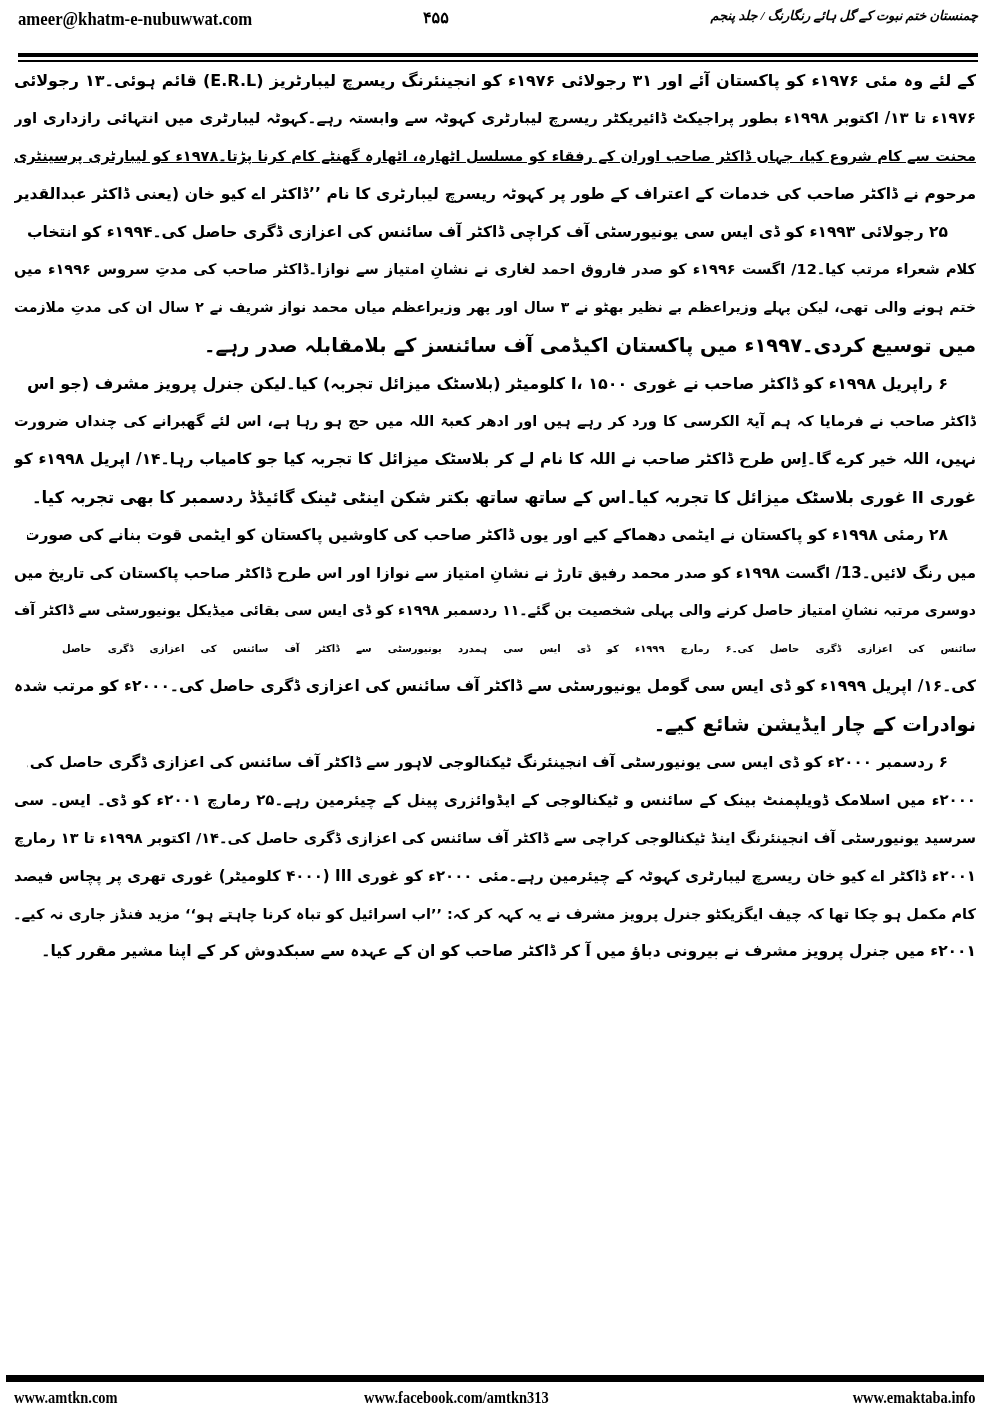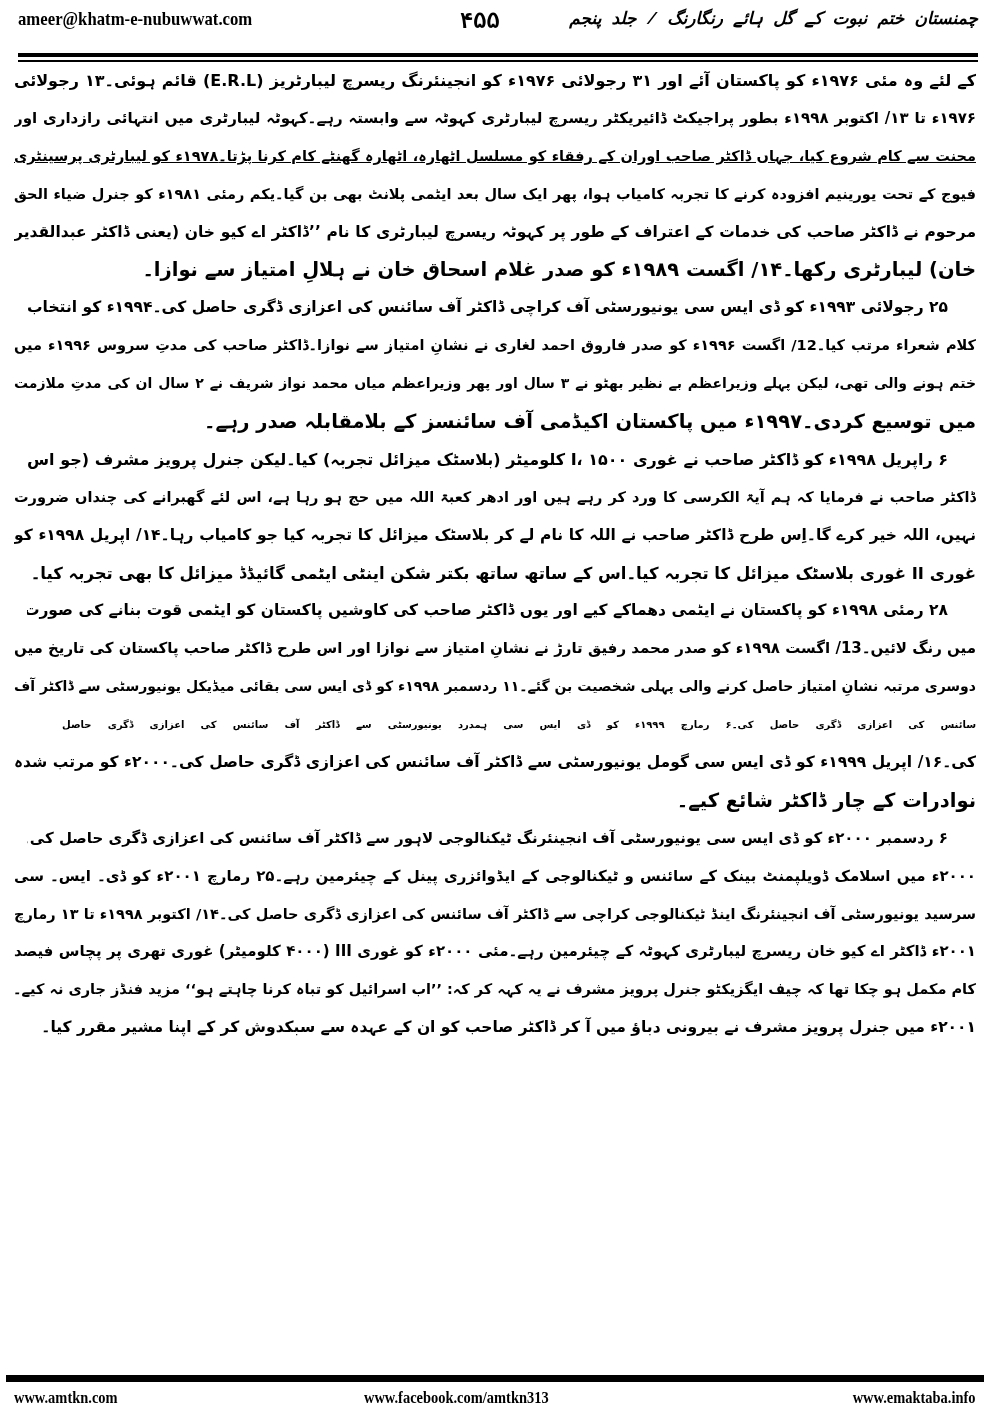--- a/index.html
+++ b/index.html
@@ -7,24 +7,24 @@
     .header {
       position: absolute; left: 18px; right: 12px; top: 8px; height: 30px;
       display: flex; align-items: flex-start; justify-content: space-between;
     }
     .hdr-email {
       font-family: "Liberation Serif", serif; font-weight: bold; font-size: 19px;
       transform: scaleX(0.88); transform-origin: left center; white-space: nowrap;
     }
     .hdr-page {
       position: absolute; left: 405px; top: 0;
-      font-family: Liberation Mono, monospace; font-weight: bold; font-size: 22px; direction: rtl; margin-left: 37px;
+      font-family: Liberation Sans, sans-serif; font-weight: bold; font-size: 16px; direction: rtl;
     }
     .hdr-title {
-      font-family: Liberation Mono, monospace; font-weight: bold; font-style: italic; font-size: 17px;
+      font-family: Liberation Serif, serif; font-weight: bold; font-style: italic; font-size: 13px;
       direction: rtl; white-space: nowrap;
     }
     .rule-thick { position: absolute; left: 18px; right: 12px; top: 53px; height: 4px; background: #000; }
     .rule-thin { position: absolute; left: 18px; right: 12px; top: 60px; height: 1.5px; background: #000; }
     .content {
       position: absolute; left: 14px; right: 14px; top: 62px;
       direction: rtl;
       font-family: "DejaVu Sans", sans-serif; font-weight: bold; font-size: 19.5px;
     }
     .line {
@@ -52,37 +52,35 @@
   <span class="hdr-page">۴۵۵</span>
   <span class="hdr-title">چمنستان ختم نبوت کے گل ہائے رنگارنگ / جلد پنجم</span>
 </div>
 <div class="rule-thick"></div>
 <div class="rule-thin"></div>
 
 <div class="content" id="content">
     <div class="line" style="font-size: 16px;">کے لئے وہ مئی ۱۹۷۶ء کو پاکستان آئے اور ۳۱ رجولائی ۱۹۷۶ء کو انجینئرنگ ریسرچ لیبارٹریز (E.R.L) قائم ہوئی۔۱۳ رجولائی</div>
     <div class="line" style="font-size: 15px;">۱۹۷۶ء تا ۱۳/ اکتوبر ۱۹۹۸ء بطور پراجیکٹ ڈائیریکٹر ریسرچ لیبارٹری کہوٹہ سے وابستہ رہے۔کہوٹہ لیبارٹری میں انتہائی رازداری اور</div>
     <div class="line" style="font-size: 14.5px; text-decoration: underline;">محنت سے کام شروع کیا، جہاں ڈاکٹر صاحب اوران کے رفقاء کو مسلسل اٹھارہ، اٹھارہ گھنٹے کام کرنا پڑتا۔۱۹۷۸ء کو لیبارٹری پرسینٹری</div>
-    <div class="line" style="font-size: 14.5px;">فیوج کے تحت یورینیم افزودہ کرنے کا تجربہ کامیاب ہوا، پھر ایک سال بعد ایٹمی پلانٹ بھی بن گیا۔یکم رمئی ۱۹۸۱ء کو جنرل ضیاء الحق</div>
     <div class="line" style="font-size: 15.5px;">مرحوم نے ڈاکٹر صاحب کی خدمات کے اعتراف کے طور پر کہوٹہ ریسرچ لیبارٹری کا نام ’’ڈاکٹر اے کیو خان (یعنی ڈاکٹر عبدالقدیر</div>
-    <div class="line last">خان) لیبارٹری رکھا۔۱۴/ اگست ۱۹۸۹ء کو صدر غلام اسحاق خان نے ہلالِ امتیاز سے نوازا۔</div>
     <div class="line indent" style="font-size: 15.5px;">۲۵ رجولائی ۱۹۹۳ء کو ڈی ایس سی یونیورسٹی آف کراچی ڈاکٹر آف سائنس کی اعزازی ڈگری حاصل کی۔۱۹۹۴ء کو انتخاب</div>
     <div class="line" style="font-size: 14.5px;">کلام شعراء مرتب کیا۔12/ اگست ۱۹۹۶ء کو صدر فاروق احمد لغاری نے نشانِ امتیاز سے نوازا۔ڈاکٹر صاحب کی مدتِ سروس ۱۹۹۶ء میں</div>
     <div class="line" style="font-size: 14px;">ختم ہونے والی تھی، لیکن پہلے وزیراعظم بے نظیر بھٹو نے ۳ سال اور پھر وزیراعظم میاں محمد نواز شریف نے ۲ سال ان کی مدتِ ملازمت</div>
     <div class="line last">میں توسیع کردی۔۱۹۹۷ء میں پاکستان اکیڈمی آف سائنسز کے بلامقابلہ صدر رہے۔</div>
     <div class="line indent" style="font-size: 16px;">۶ راپریل ۱۹۹۸ء کو ڈاکٹر صاحب نے غوری I، ۱۵۰۰ کلومیٹر (بلاسٹک میزائل تجربہ) کیا۔لیکن جنرل پرویز مشرف (جو اس</div>
     <div class="line" style="font-size: 14.5px;">ڈاکٹر صاحب نے فرمایا کہ ہم آیۃ الکرسی کا ورد کر رہے ہیں اور ادھر کعبۃ اللہ میں حج ہو رہا ہے، اس لئے گھبرانے کی چنداں ضرورت</div>
     <div class="line" style="font-size: 15.5px;">نہیں، اللہ خیر کرے گا۔اِس طرح ڈاکٹر صاحب نے اللہ کا نام لے کر بلاسٹک میزائل کا تجربہ کیا جو کامیاب رہا۔۱۴/ اپریل ۱۹۹۸ء کو</div>
-    <div class="line last" style="font-size: 16.5px;">غوری II غوری بلاسٹک میزائل کا تجربہ کیا۔اس کے ساتھ ساتھ بکتر شکن اینٹی ایٹمی گائیڈڈ میزائل کا بھی تجربہ کیا۔</div>
+    <div class="line last" style="font-size: 16.5px;">غوری II غوری بلاسٹک میزائل کا تجربہ کیا۔اس کے ساتھ ساتھ بکتر شکن اینٹی ٹینک گائیڈڈ ردسمبر کا بھی تجربہ کیا۔</div>
     <div class="line indent" style="font-size: 15.5px;">۲۸ رمئی ۱۹۹۸ء کو پاکستان نے ایٹمی دھماکے کیے اور یوں ڈاکٹر صاحب کی کاوشیں پاکستان کو ایٹمی قوت بنانے کی صورت</div>
     <div class="line" style="font-size: 15px;">میں رنگ لائیں۔13/ اگست ۱۹۹۸ء کو صدر محمد رفیق تارڑ نے نشانِ امتیاز سے نوازا اور اس طرح ڈاکٹر صاحب پاکستان کی تاریخ میں</div>
     <div class="line" style="font-size: 14px;">دوسری مرتبہ نشانِ امتیاز حاصل کرنے والی پہلی شخصیت بن گئے۔۱۱ ردسمبر ۱۹۹۸ء کو ڈی ایس سی بقائی میڈیکل یونیورسٹی سے ڈاکٹر آف</div>
     <div class="line" style="font-size: 10px; margin-left: 48px;">سائنس کی اعزازی ڈگری حاصل کی۔۶ رمارچ ۱۹۹۹ء کو ڈی ایس سی ہمدرد یونیورسٹی سے ڈاکٹر آف سائنس کی اعزازی ڈگری حاصل</div>
     <div class="line" style="font-size: 15.5px;">کی۔۱۶/ اپریل ۱۹۹۹ء کو ڈی ایس سی گومل یونیورسٹی سے ڈاکٹر آف سائنس کی اعزازی ڈگری حاصل کی۔۲۰۰۰ء کو مرتب شدہ</div>
-    <div class="line last">نوادرات کے چار ڈاکٹر شائع کیے۔</div>
+    <div class="line last">نوادرات کے چار ایڈیشن شائع کیے۔</div>
     <div class="line indent" style="font-size: 15px;">۶ ردسمبر ۲۰۰۰ء کو ڈی ایس سی یونیورسٹی آف انجینئرنگ ٹیکنالوجی لاہور سے ڈاکٹر آف سائنس کی اعزازی ڈگری حاصل کی۔</div>
     <div class="line" style="font-size: 15px;">۲۰۰۰ء میں اسلامک ڈویلپمنٹ بینک کے سائنس و ٹیکنالوجی کے ایڈوائزری پینل کے چیئرمین رہے۔۲۵ رمارچ ۲۰۰۱ء کو ڈی۔ ایس۔ سی</div>
     <div class="line" style="font-size: 14.5px;">سرسید یونیورسٹی آف انجینئرنگ اینڈ ٹیکنالوجی کراچی سے ڈاکٹر آف سائنس کی اعزازی ڈگری حاصل کی۔۱۴/ اکتوبر ۱۹۹۸ء تا ۱۳ رمارچ</div>
     <div class="line" style="font-size: 15px;">۲۰۰۱ء ڈاکٹر اے کیو خان ریسرچ لیبارٹری کہوٹہ کے چیئرمین رہے۔مئی ۲۰۰۰ء کو غوری III (۴۰۰۰ کلومیٹر) غوری تھری پر پچاس فیصد</div>
     <div class="line" style="font-size: 14.5px;">کام مکمل ہو چکا تھا کہ چیف ایگزیکٹو جنرل پرویز مشرف نے یہ کہہ کر کہ: ’’اب اسرائیل کو تباہ کرنا چاہتے ہو‘‘ مزید فنڈز جاری نہ کیے۔</div>
     <div class="line last" style="font-size: 15.5px;">۲۰۰۱ء میں جنرل پرویز مشرف نے بیرونی دباؤ میں آ کر ڈاکٹر صاحب کو ان کے عہدہ سے سبکدوش کر کے اپنا مشیر مقرر کیا۔</div>
   </div>
 
 <div class="footer-rule"></div>
 <div class="footer">

